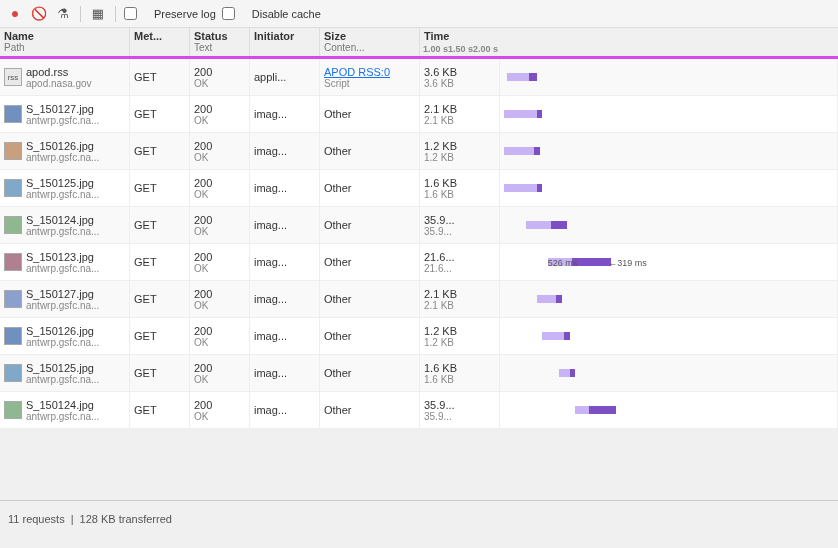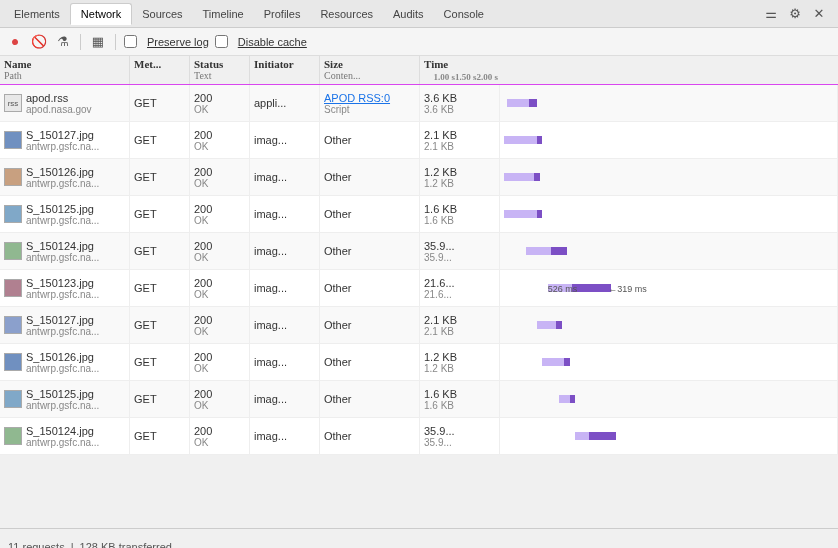--- a/index.html
+++ b/index.html
@@ -27,32 +27,32 @@
       display: flex; align-items: center; background: #f5f5f5;
       border-bottom: 1px solid #ddd; height: 28px; padding: 0 6px; gap: 6px;
     }
     .toolbar-btn {
       width: 18px; height: 18px; display: flex; align-items: center;
       justify-content: center; cursor: pointer; border-radius: 3px;
       font-size: 13px; color: #555;
     }
     .toolbar-btn.red { color: #d44; }
     .toolbar-sep { width: 1px; height: 16px; background: #ccc; margin: 0 2px; }
-    .checkbox-label { display: flex; align-items: center; gap: 10px; font-size: 11px; cursor: pointer; color: #333; text-decoration: underline; }
+    .checkbox-label { display: flex; align-items: center; gap: 17px; font-size: 11px; cursor: pointer; color: #333; }
     .checkbox-label input { margin: 0; }
 
     
     .table-container { overflow-y: auto; overflow-x: hidden; height: calc(548px - 28px - 28px - 20px); }
 
     
     .table-header {
       display: grid;
       grid-template-columns: 130px 60px 60px 70px 100px 80px 1fr;
-      background: #f0f0f0; border-bottom: 1px solid #d946ef;
-      position: sticky; top: 0; z-index: 10; font-family: Liberation Serif, serif;
+      background: #f0f0f0; border-bottom: 3px solid #d946ef;
+      position: sticky; top: 0; z-index: 10;
     }
     .th {
       padding: 2px 4px; font-size: 11px; font-weight: bold; color: #333;
       border-right: 1px solid #ddd; overflow: hidden;
     }
     .th-sub { font-weight: normal; font-size: 10px; color: #777; }
 
     
     .table-row {
       display: grid;
@@ -99,36 +99,20 @@
     
     .table-container::-webkit-scrollbar { width: 8px; }
     .table-container::-webkit-scrollbar-track { background: #f0f0f0; }
     .table-container::-webkit-scrollbar-thumb { background: #bbb; border-radius: 4px; }
   </style>
 </head>
 <body>
 
 <div id="app">
 
-  <div class="tabs-bar">
-    <div class="tab-item">Elements</div>
-    <div class="tab-item active">Network</div>
-    <div class="tab-item">Sources</div>
-    <div class="tab-item">Timeline</div>
-    <div class="tab-item">Profiles</div>
-    <div class="tab-item">Resources</div>
-    <div class="tab-item">Audits</div>
-    <div class="tab-item">Console</div>
-    <div class="tabs-spacer"></div>
-    <div class="tab-icons">
-      <div class="tab-icon-btn">⚌</div>
-      <div class="tab-icon-btn">⚙</div>
-      <div class="tab-icon-btn">✕</div>
-    </div>
-  </div>
 
   <div class="toolbar">
     <div class="toolbar-btn red">⏺</div>
     <div class="toolbar-btn">🚫</div>
     <div class="toolbar-btn">⚗</div>
     <div class="toolbar-sep"></div>
     <div class="toolbar-btn">▦</div>
     <div class="toolbar-sep"></div>
     <label class="checkbox-label">
       <input type="checkbox" style="">

